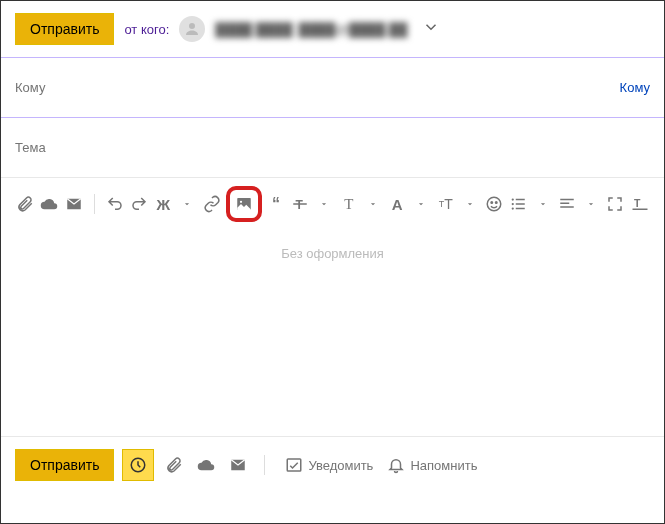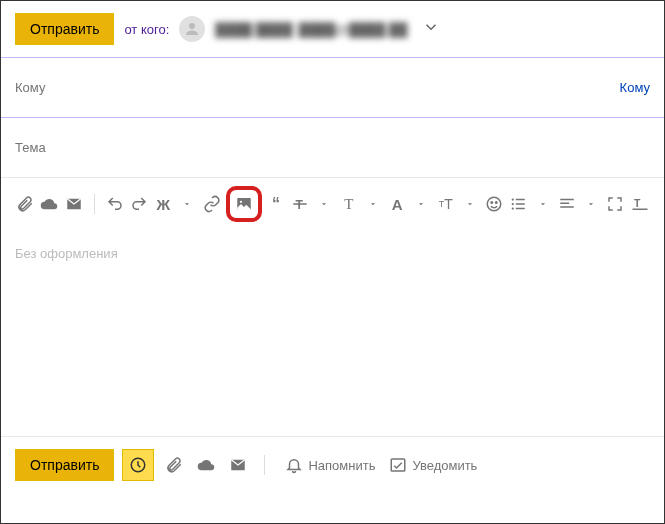--- a/index.html
+++ b/index.html
@@ -10,21 +10,21 @@
 .avatar { width: 26px; height: 26px; border-radius: 50%; background: #e0e0e0; display: flex; align-items: center; justify-content: center; }
 .from-info { display: flex; align-items: center; gap: 6px; filter: blur(3px); font-size: 13px; color: #666; }
 .chevron { margin-left: 4px; color: #666; }
 .field-row { padding: 22px 14px; border-top: 1px solid #c4b5fd; display: flex; }
 .field-input { border: none; outline: none; font-size: 13px; color: #999; flex: 1; }
 .copy-link { color: #0044bb; font-size: 13px; cursor: pointer; }
 .toolbar { display: flex; align-items: center; padding: 8px 14px; border-top: 1px solid #e8e8e8; gap: 4px; }
 .tb-btn { width: 24px; height: 24px; display: flex; align-items: center; justify-content: center; cursor: pointer; color: #757575; }
 .tb-sep { width: 1px; height: 20px; background: #ddd; margin: 0 6px; }
 .highlight { border: 4px solid #d62020; border-radius: 10px; padding: 2px; }
-.body-area { padding: 14px; min-height: 220px; }
+.body-area { padding: 14px; min-height: 220px; text-align: center; }
 .placeholder { color: #bbb; font-size: 13px; }
 .footer { position: absolute; bottom: 30px; left: 0; right: 0; display: flex; align-items: center; padding: 12px 14px; gap: 8px; border-top: 1px solid #e8e8e8; }
 .btn-sched { border: 1px solid #e0bb00; background: #ffdb4d; width: 32px; height: 32px; display: flex; align-items: center; justify-content: center; cursor: pointer; }
 .footer-link { display: flex; align-items: center; gap: 5px; color: #757575; font-size: 13px; cursor: pointer; margin-left: 6px; }
 svg { width: 18px; height: 18px; }
 .small svg { width: 10px; height: 10px; }
 </style>
 </head>
 <body>
 
@@ -210,24 +210,24 @@
     </span>
   <span class="tb-btn">
       <svg viewBox="0 0 24 24" fill="#757575">
         <rect x="3" y="5" width="18" height="14"></rect>
         <path d="M3 5l9 7 9-7" fill="none" stroke="#fff" stroke-width="1.5"></path>
       </svg>
     </span>
   <span class="tb-sep"></span>
   <span class="footer-link">
     <svg viewBox="0 0 24 24" fill="none" stroke="#757575" stroke-width="2">
-        <path d="M18 16v-5a6 6 0 10-12 0v5l-2 2h16l-2-2zM10 20a2 2 0 004 0"></path>
-      </svg>
-    <span>Напомнить</span>
+        <rect x="3" y="4" width="18" height="16" rx="1"></rect>
+        <path d="M7 13l3 3 7-7"></path>
+      </svg>
+    <span>Уведомить</span>
   </span>
   <span class="footer-link">
     <svg viewBox="0 0 24 24" fill="none" stroke="#757575" stroke-width="2">
-        <rect x="3" y="4" width="18" height="16" rx="1"></rect>
-        <path d="M7 13l3 3 7-7"></path>
-      </svg>
-    <span>Уведомить</span>
+        <path d="M18 16v-5a6 6 0 10-12 0v5l-2 2h16l-2-2zM10 20a2 2 0 004 0"></path>
+      </svg>
+    <span>Напомнить</span>
   </span>
 </div>
 
 </body></html>

